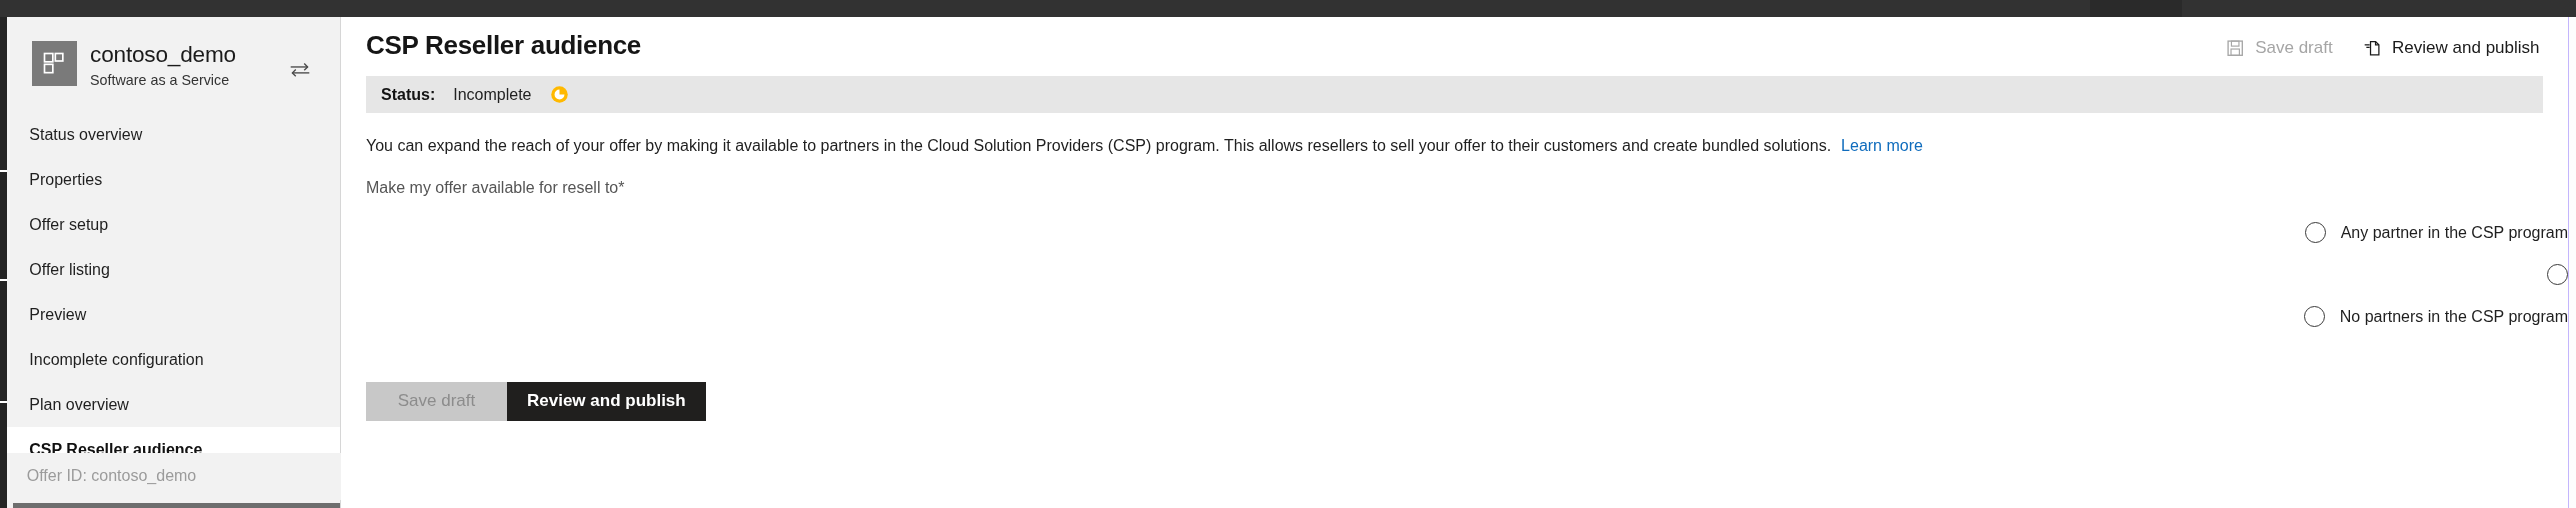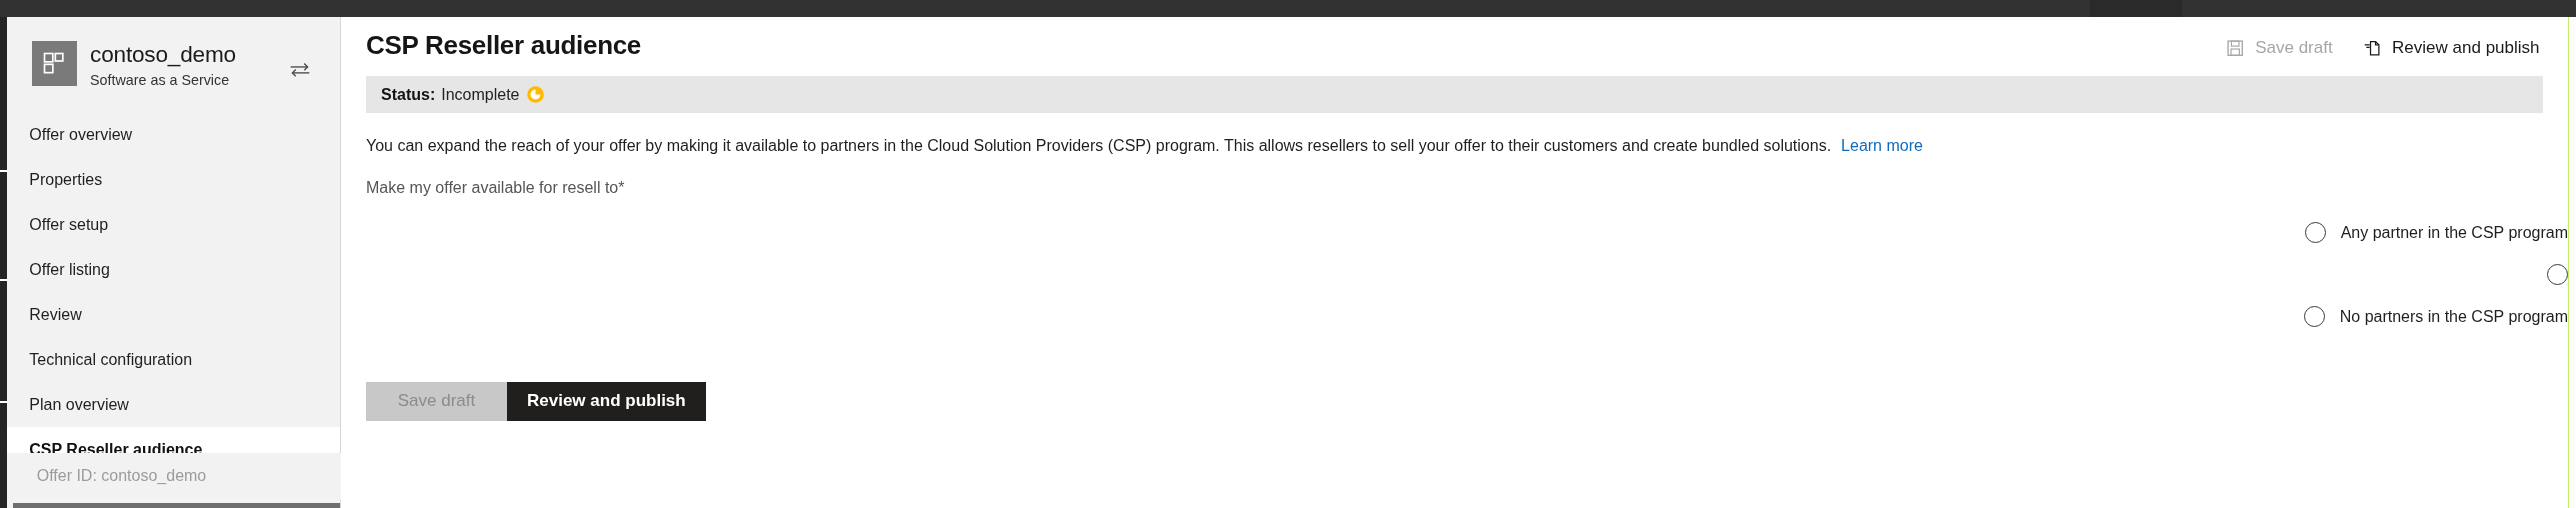--- a/index.html
+++ b/index.html
@@ -24,21 +24,21 @@
   .top-chrome-seg-a { width: 2090px; height: 17px; background: #323232; }
   .top-chrome-seg-b { width: 92px; height: 17px; background: #2a2a2a; }
   .top-chrome-seg-c { flex: 1; height: 17px; background: #323232; }
 
   
   .app {
     position: absolute;
     top: 17px; left: 0;
     width: 2576px;
     height: 492px;
-    background: #bef264;
+    background: #c4b5fd;
   }
 
   
   .rail {
     position: absolute;
     top: 0; left: 0;
     width: 6.7px;
     height: 492px;
     background: #242424;
   }
@@ -114,21 +114,21 @@
     color: #111111;
   }
 
   .offer-id-bar {
     position: absolute;
     left: 0; bottom: 9.2px;
     width: 334px;
     height: 47px;
     display: flex;
     align-items: center;
-    padding-left: 30px;
+    padding-left: 20px;
     font-size: 16px;
     color: #9b9b9b;
     background: #f2f2f2;
     white-space: nowrap;
   }
   .sidebar-hscroll {
     position: absolute;
     left: 6.7px; bottom: 0;
     width: 327px;
     height: 5.9px;
@@ -177,21 +177,21 @@
   .head-action.disabled { color: #a6a6a6; cursor: default; }
   .head-action.enabled { color: #1b1b1b; }
 
   .status-bar {
     margin: 0 25px 0 25px;
     height: 37px;
     background: #e6e6e6;
     display: flex;
     align-items: center;
     padding-left: 15px;
-    gap: 6px;
+    gap: 18px;
   }
   .status-label { font-size: 16px; font-weight: bold; color: #141414; }
   .status-value { font-size: 16px; color: #222222; text-align: center; }
   .status-icon { width: 19px; height: 19px; display: block; }
 
   .body-copy {
     margin: 22px 25px 0 25px;
     font-size: 16px;
     color: #1f1f1f;
     line-height: 1.35;
@@ -319,36 +319,36 @@
           <line x1="2" y1="7" x2="22" y2="7" stroke="#4a4a4a" stroke-width="1.6"></line>
           <polyline points="18,3 22,7 18,11" fill="none" stroke="#4a4a4a" stroke-width="1.6"></polyline>
           <line x1="4" y1="14" x2="24" y2="14" stroke="#4a4a4a" stroke-width="1.6"></line>
           <polyline points="8,10 4,14 8,18" fill="none" stroke="#4a4a4a" stroke-width="1.6"></polyline>
         </svg>
       </div>
     </div>
 
     <div class="nav-list">
       <div class="nav-item">
-        <span>Offer overview</span>
+        <span>Status overview</span>
       </div>
       <div class="nav-item">
         <span>Properties</span>
       </div>
       <div class="nav-item">
         <span>Offer setup</span>
       </div>
       <div class="nav-item">
         <span>Offer listing</span>
       </div>
       <div class="nav-item">
-        <span>Review</span>
-      </div>
-      <div class="nav-item">
-        <span>Technical configuration</span>
+        <span>Preview</span>
+      </div>
+      <div class="nav-item">
+        <span>Incomplete configuration</span>
       </div>
       <div class="nav-item">
         <span>Plan overview</span>
       </div>
       <div class="nav-item active">
         <span>CSP Reseller audience</span>
       </div>
     </div>
 
     <div class="offer-id-bar">Offer ID: contoso_demo</div>

